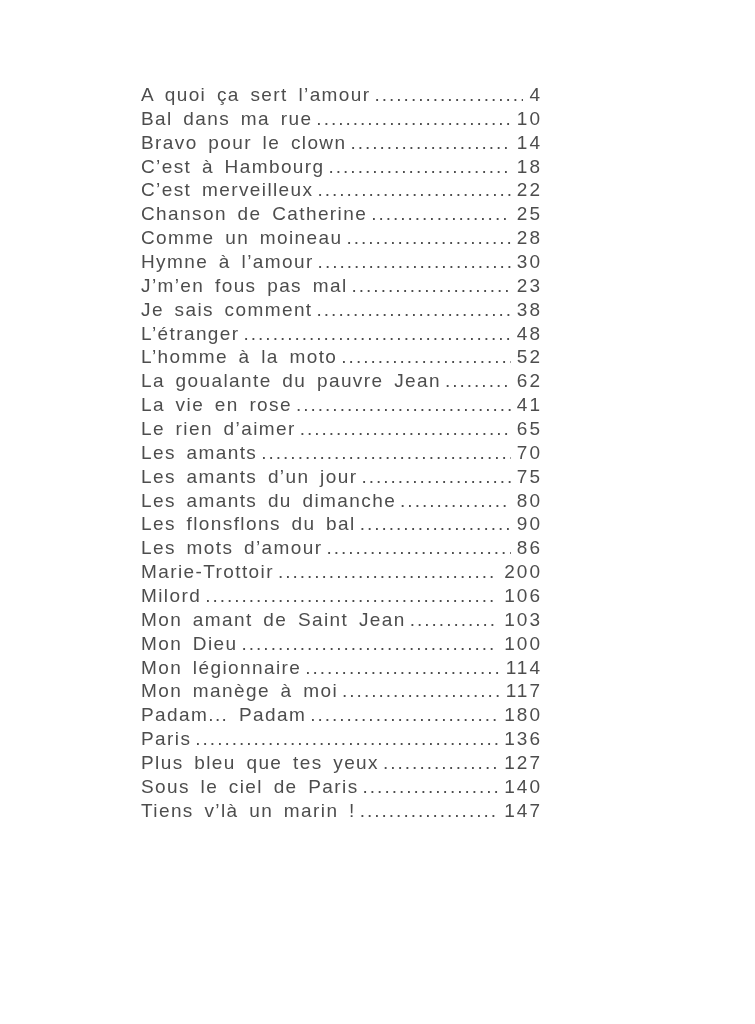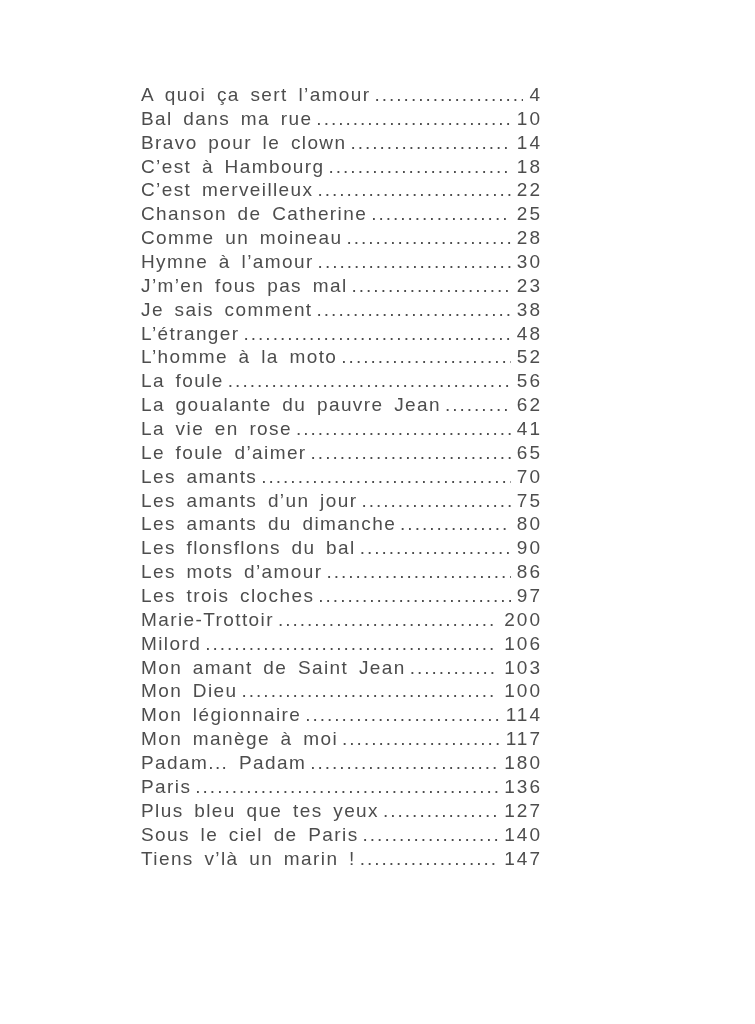--- a/index.html
+++ b/index.html
@@ -125,40 +125,35 @@
     <span class="leader" aria-hidden="true"></span>
     <span class="page-num">48</span>
   </div>
 
   <div class="row">
     <span class="title">L’homme à la moto</span>
     <span class="leader" aria-hidden="true"></span>
     <span class="page-num">52</span>
   </div>
 
-  <div class="row">
-    <span class="title">La foule</span>
-    <span class="leader" aria-hidden="true"></span>
-    <span class="page-num">56</span>
-  </div>
 
   <div class="row">
     <span class="title">La goualante du pauvre Jean</span>
     <span class="leader" aria-hidden="true"></span>
     <span class="page-num">62</span>
   </div>
 
   <div class="row">
     <span class="title">La vie en rose</span>
     <span class="leader" aria-hidden="true"></span>
     <span class="page-num">41</span>
   </div>
 
   <div class="row">
-    <span class="title">Le foule d’aimer</span>
+    <span class="title">Le rien d’aimer</span>
     <span class="leader" aria-hidden="true"></span>
     <span class="page-num">65</span>
   </div>
 
   <div class="row">
     <span class="title">Les amants</span>
     <span class="leader" aria-hidden="true"></span>
     <span class="page-num">70</span>
   </div>
 
@@ -179,25 +174,20 @@
     <span class="leader" aria-hidden="true"></span>
     <span class="page-num">90</span>
   </div>
 
   <div class="row">
     <span class="title">Les mots d’amour</span>
     <span class="leader" aria-hidden="true"></span>
     <span class="page-num">86</span>
   </div>
 
-  <div class="row">
-    <span class="title">Les trois cloches</span>
-    <span class="leader" aria-hidden="true"></span>
-    <span class="page-num">97</span>
-  </div>
 
   <div class="row">
     <span class="title">Marie-Trottoir</span>
     <span class="leader" aria-hidden="true"></span>
     <span class="page-num">200</span>
   </div>
 
   <div class="row">
     <span class="title">Milord</span>
     <span class="leader" aria-hidden="true"></span>

